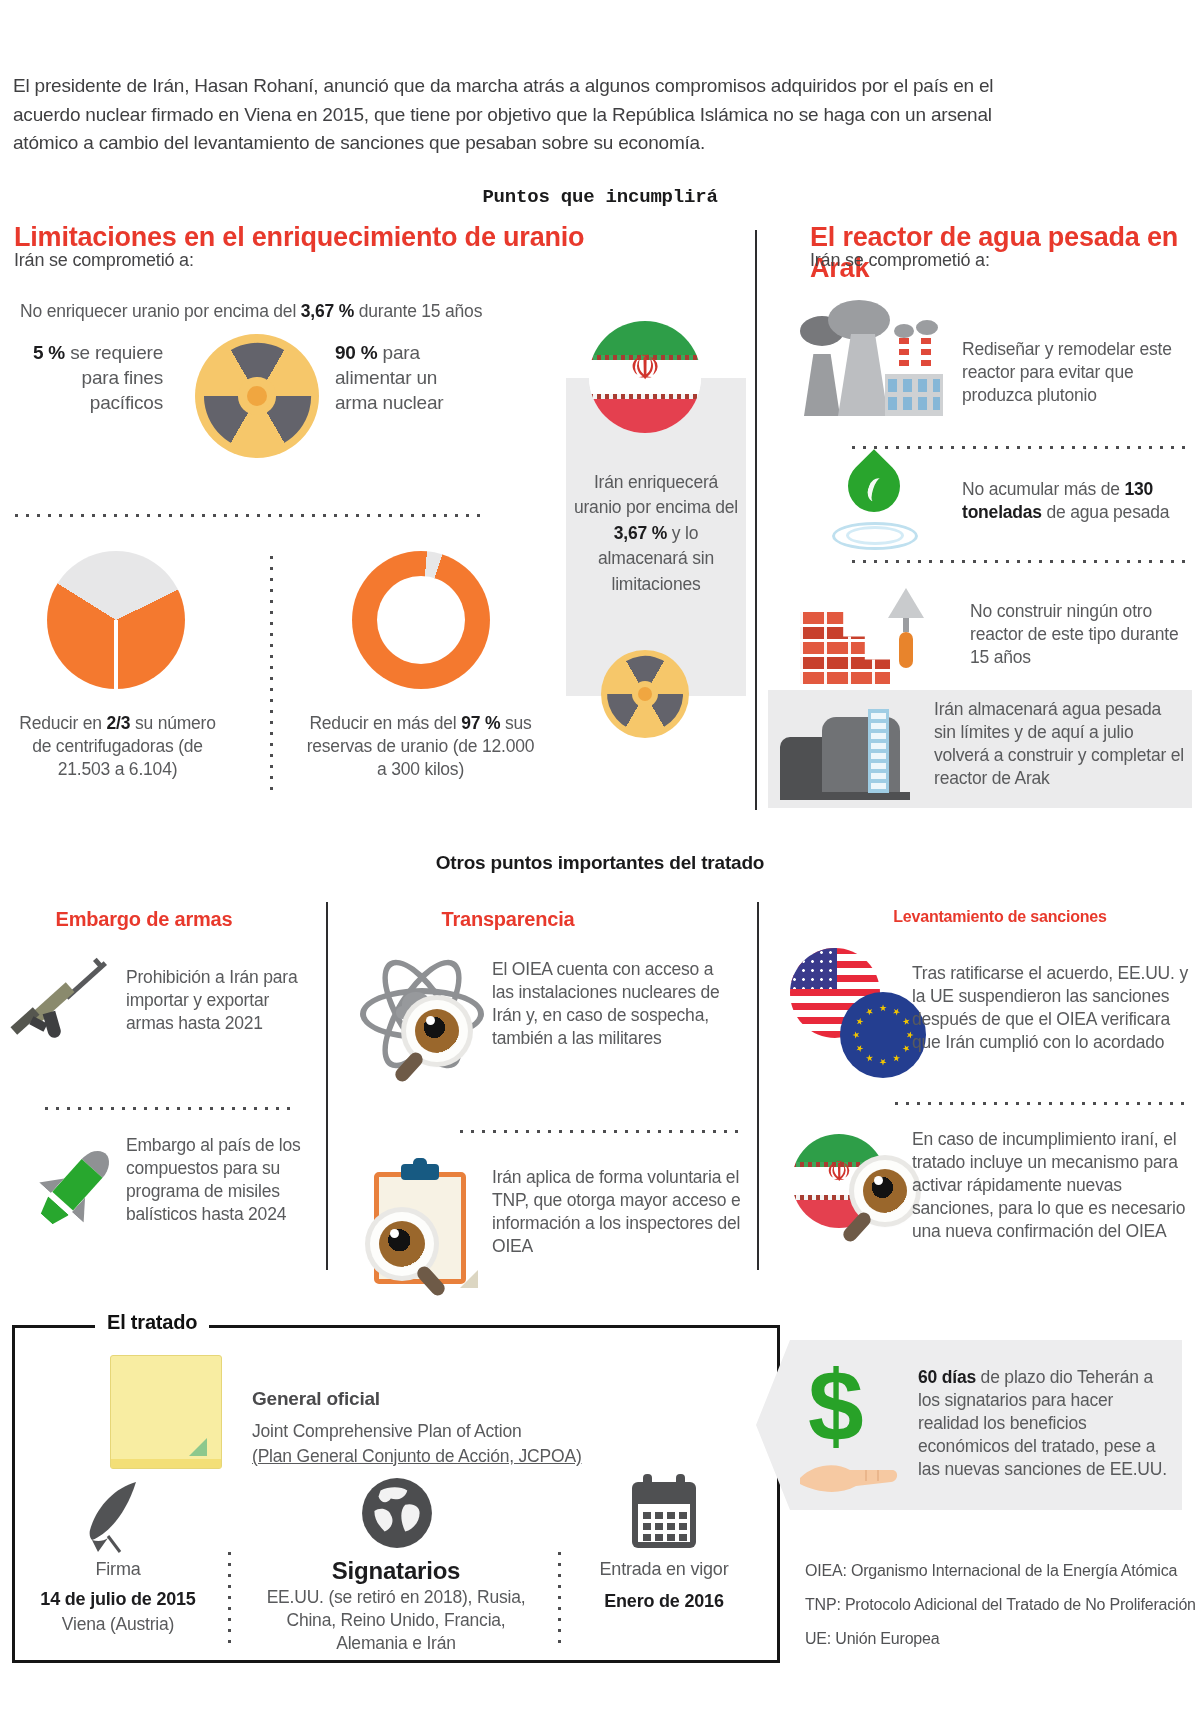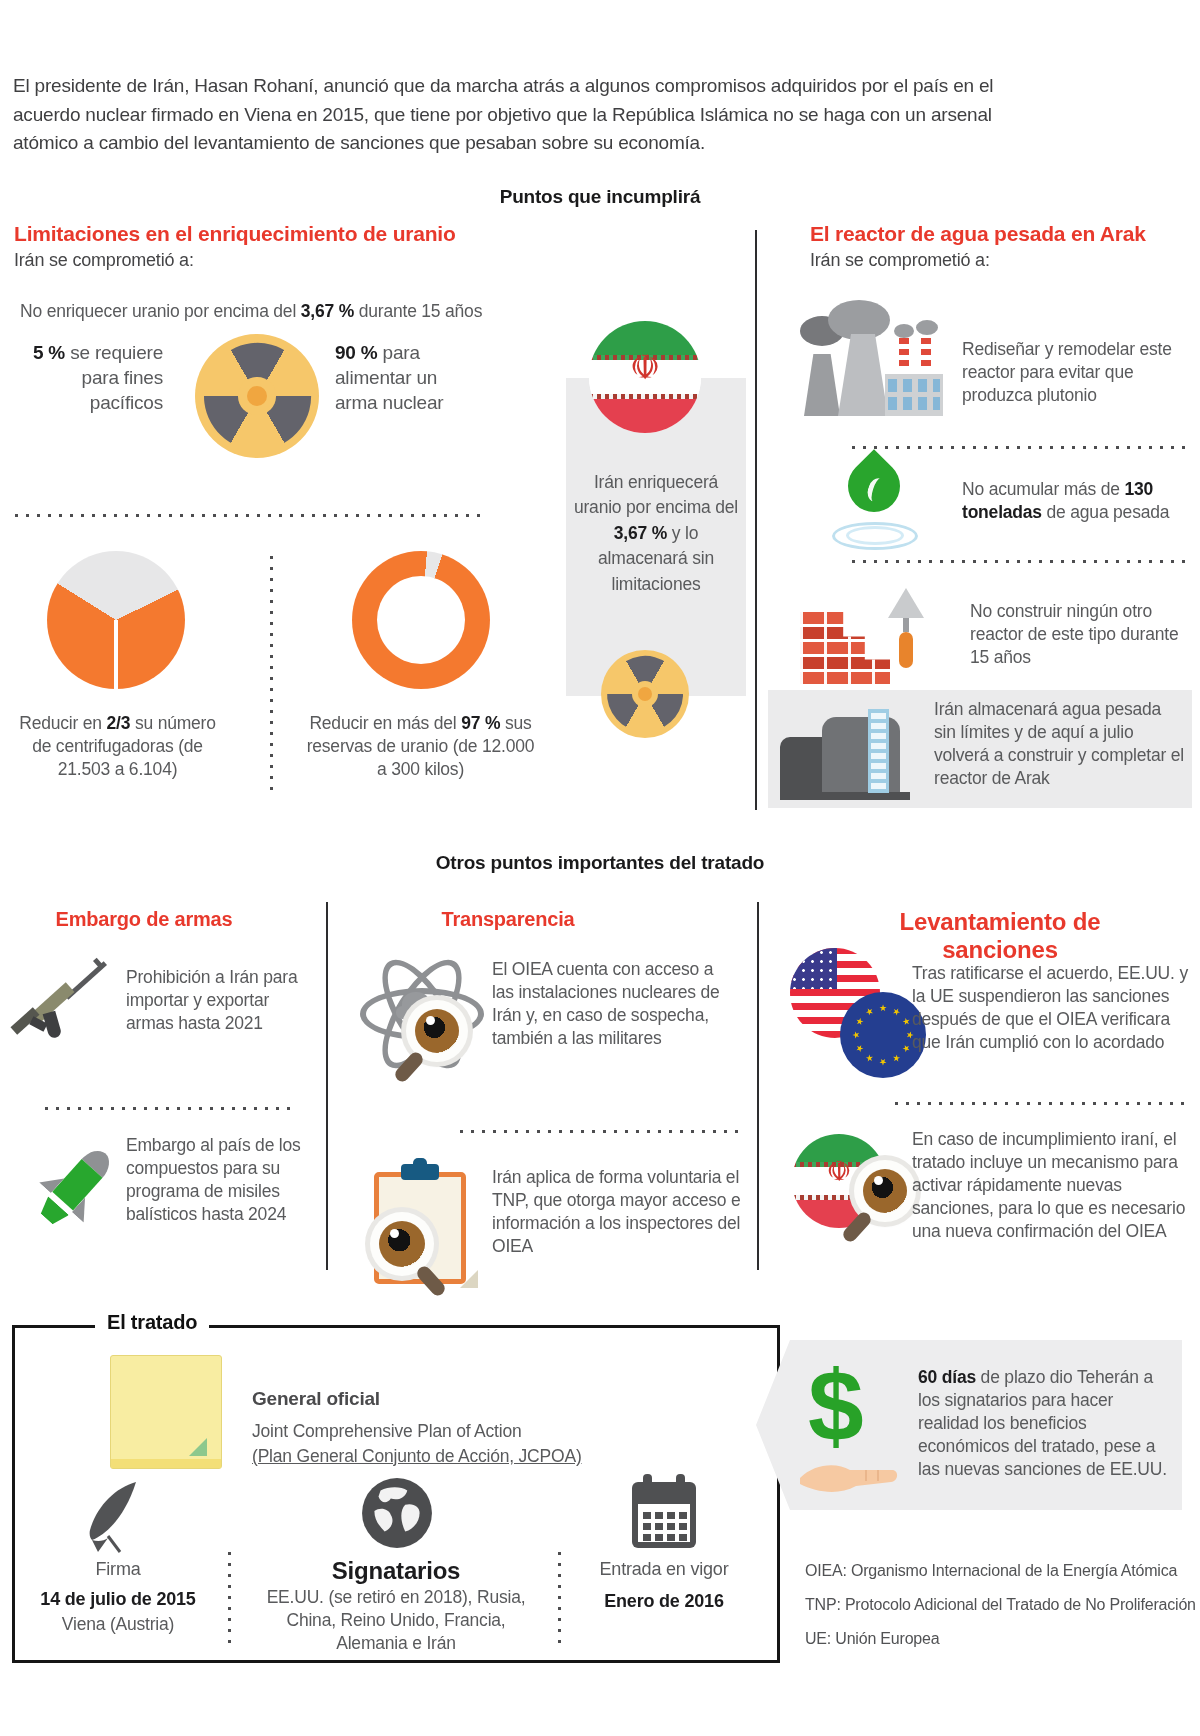--- a/index.html
+++ b/index.html
@@ -3,21 +3,21 @@
 <meta charset="utf-8">
 <style>
   html,body{margin:0;padding:0;background:#fff;}
   .page{position:relative;width:1200px;height:1736px;background:#fff;overflow:hidden;
         font-family:"Liberation Sans","DejaVu Sans",sans-serif;color:#58595b;letter-spacing:-0.2px;}
   .abs{position:absolute;}
   .t{position:absolute;font-size:17.5px;line-height:1.32;color:#595a5c;}
   .b{font-weight:700;color:#1c1c1e;}
   .center{text-align:center;}
   .right{text-align:right;}
-  .red-h{position:absolute;font-size:21px;font-weight:700;color:#e8392c;}
+  .red-h{position:absolute;font-size:27px;font-weight:700;color:#e8392c;}
   .sub{position:absolute;font-size:18px;color:#454547;}
   .dot-h{position:absolute;height:3px;background:repeating-linear-gradient(90deg,#4d4d4f 0 3px,transparent 3px 11px);}
   .dot-v{position:absolute;width:3px;background:repeating-linear-gradient(0deg,#4d4d4f 0 3px,transparent 3px 11px);}
   .vline{position:absolute;width:2px;background:#2d2d2f;}
   .graybox{position:absolute;background:#ebebec;}
 
   
   .title{position:absolute;left:14px;top:16px;width:1100px;font-size:34px;font-weight:800;color:#0f0f10;letter-spacing:-1px;}
   .intro{position:absolute;left:13px;top:72px;width:985px;font-size:19px;line-height:1.5;color:#3f3f41;}
   .sec-title{position:absolute;font-weight:700;font-size:19px;color:#1a1a1b;}
@@ -146,21 +146,21 @@
   .dollar{position:absolute;font-weight:800;font-size:100px;color:#28a228;line-height:1;}
 
   .foot{position:absolute;font-size:16px;color:#515254;}
 </style>
 </head>
 <body>
 
 <div class="page">
 
   <div class="intro">El presidente de Irán, Hasan Rohaní, anunció que da marcha atrás a algunos compromisos adquiridos por el país en el acuerdo nuclear firmado en Viena en 2015, que tiene por objetivo que la República Islámica no se haga con un arsenal atómico a cambio del levantamiento de sanciones que pesaban sobre su economía.</div>
-  <div class="sec-title" style="left:150px;top:186px;width:900px;text-align:center;">Puntos que incumplirá</div>
+  <div class="sec-title" style="left:150px;top:186px;width:900px;text-align:center;font-family:Liberation Mono, monospace;">Puntos que incumplirá</div>
 
   <div class="red-h" style="left:14px;top:222px;">Limitaciones en el enriquecimiento de uranio</div>
   <div class="sub" style="left:14px;top:250px;">Irán se comprometió a:</div>
 
   <div class="t" style="left:20px;top:300px;width:475px;"><span>No enriquecer uranio por encima del </span><span class="b">3,67 %</span><span> durante 15 años</span></div>
 
   <div class="t right" style="left:28px;top:340px;width:135px;font-size:19px;"><span class="b">5 %</span><span> se requiere para fines pacíficos</span></div>
 
   <div class="rad" style="left:195px;top:334px;width:124px;height:124px;">
     <div class="blades"></div>
@@ -304,21 +304,21 @@
     <div class="cb-fold"></div>
     <div class="eyemag hr" style="left:2px;top:54px;width:64px;height:64px;">
       <div class="em-lens"></div>
         <div class="em-iris"></div>
       <div class="em-glint"></div>
         <div class="em-handle"></div>
     </div>
   </div>
   <div class="t" style="left:492px;top:1166px;width:252px;">Irán aplica de forma voluntaria el TNP, que otorga mayor acceso e información a los inspectores del OIEA</div>
 
-  <div class="red-h" style="left:855px;top:908px;width:290px;text-align:center;font-size:24px;">Levantamiento de sanciones</div>
+  <div class="red-h" style="left:855px;top:908px;width:290px;text-align:center;font-size:16px;">Levantamiento de sanciones</div>
   <div class="abs" style="left:790px;top:948px;width:140px;height:130px;">
     <div class="usflag" style="left:0;top:0;width:90px;height:90px;">
       <div class="us-canton"></div>
     </div>
     <div class="euflag" style="left:50px;top:44px;width:86px;height:86px;">
       <span class="eu-star" style="--a:0deg">★</span>
       <span class="eu-star" style="--a:30deg">★</span>
       <span class="eu-star" style="--a:60deg">★</span>
       <span class="eu-star" style="--a:90deg">★</span>
       <span class="eu-star" style="--a:120deg">★</span>

